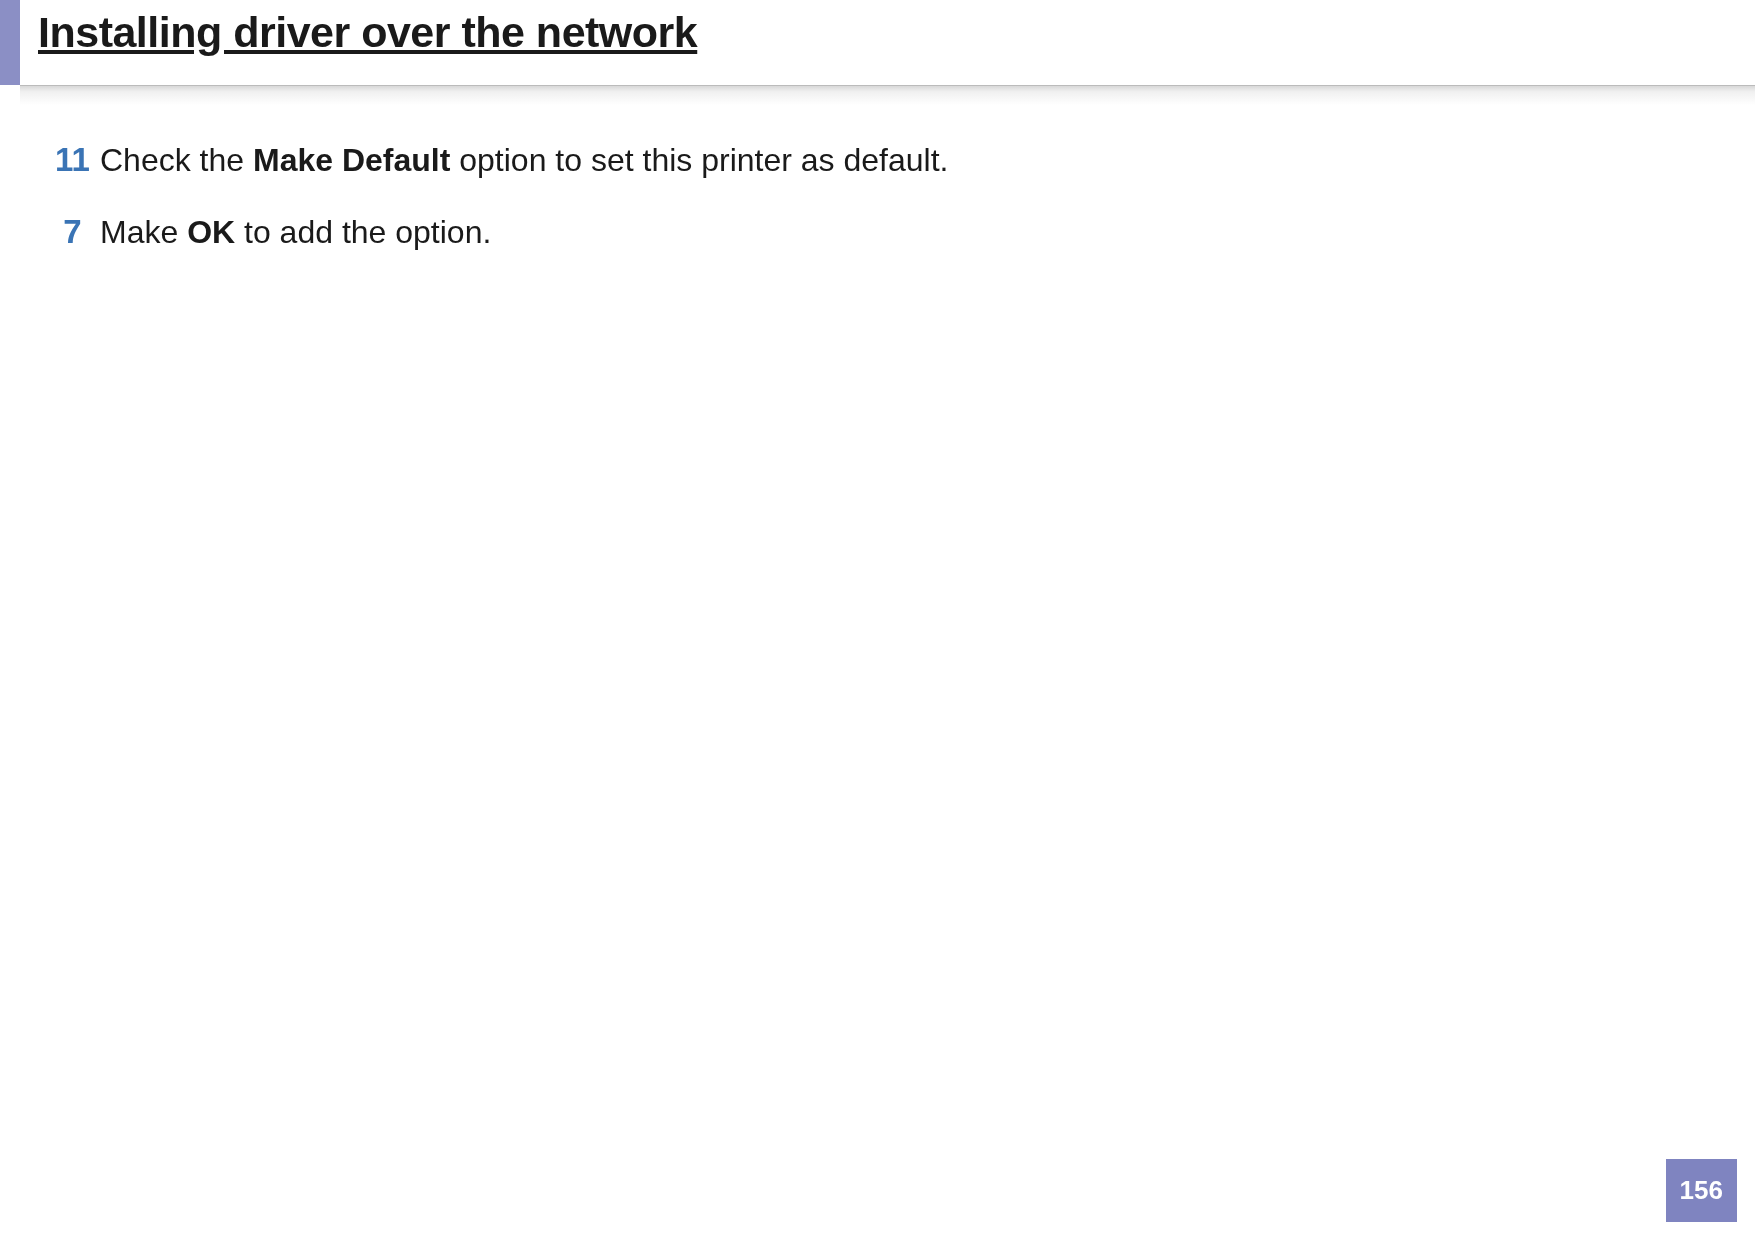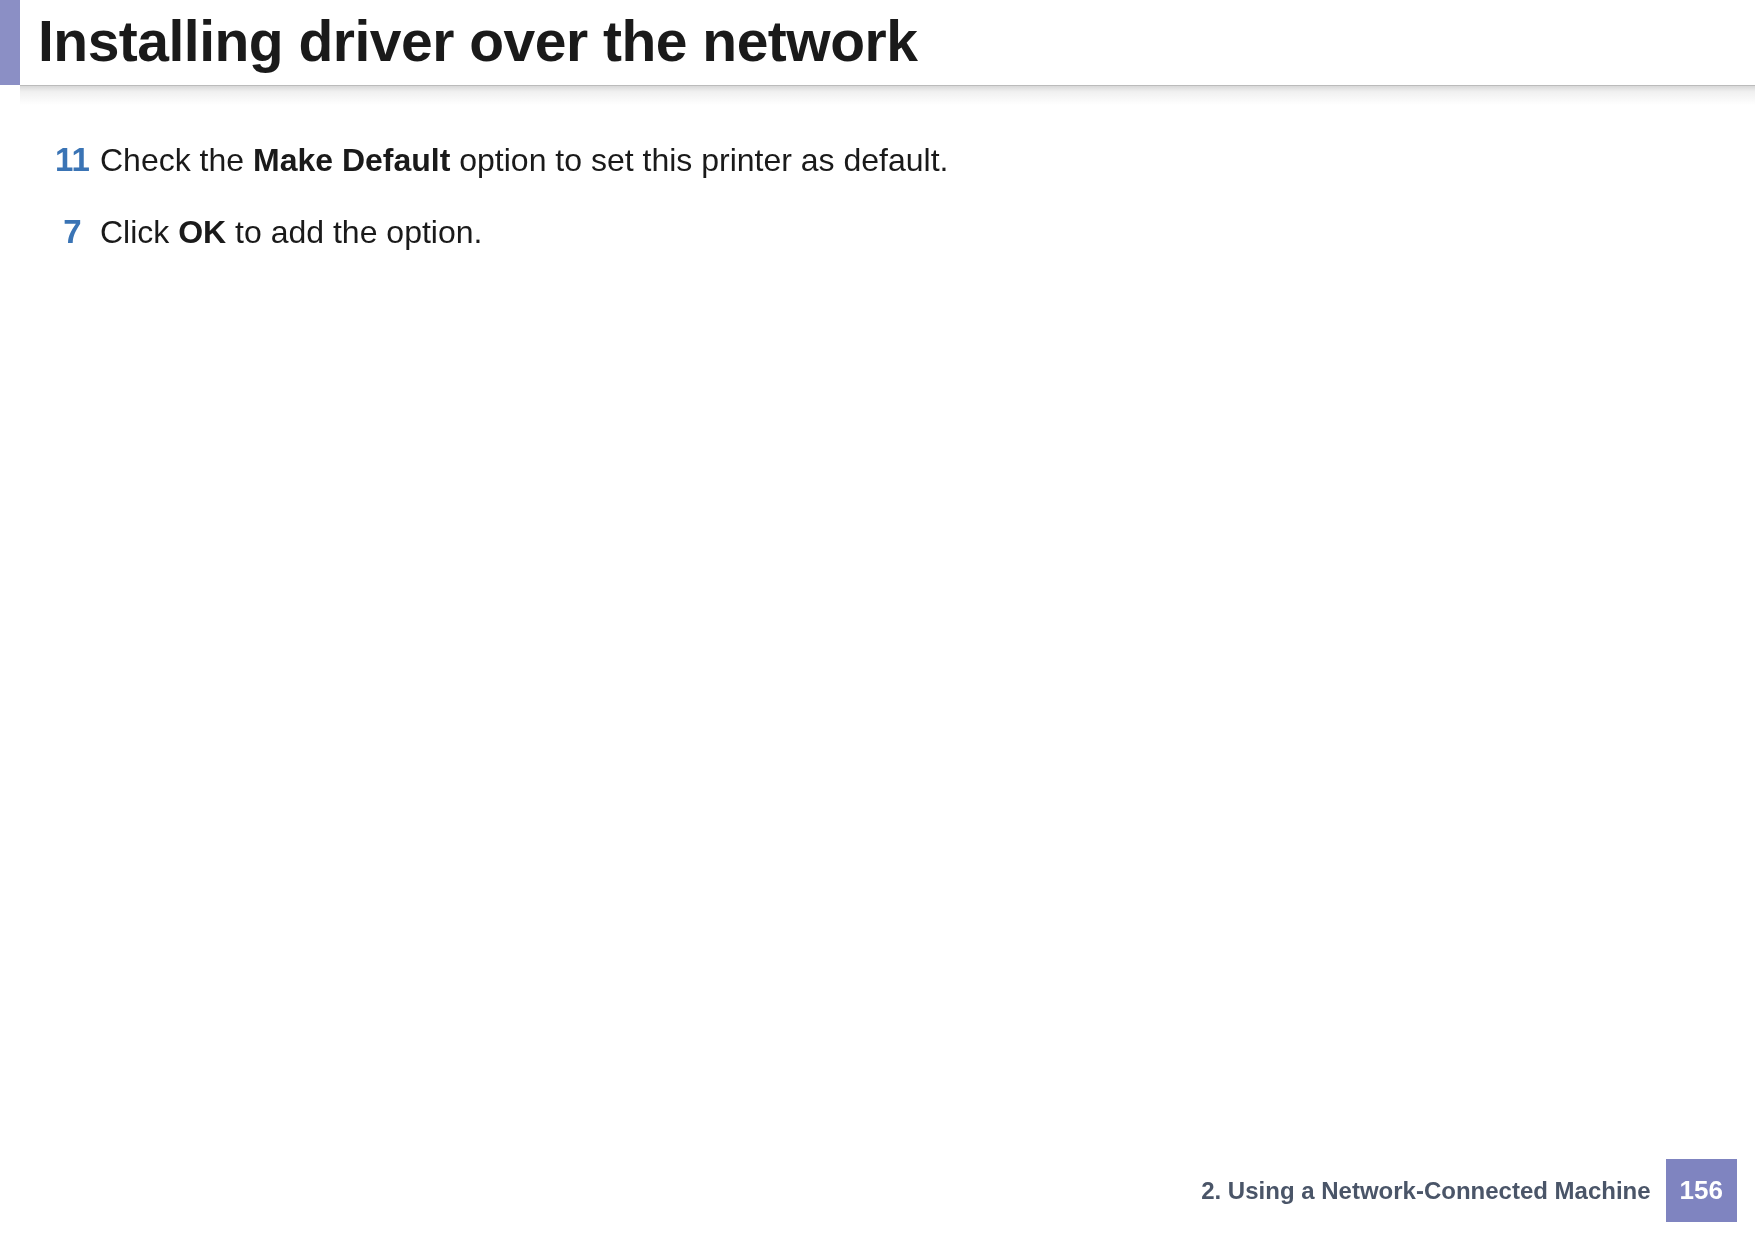--- a/index.html
+++ b/index.html
@@ -20,24 +20,25 @@
       top: 0;
       left: 0;
       width: 20px;
       height: 85px;
       background: #8b8fc5;
     }
     .page-title {
       position: absolute;
       top: 8px;
       left: 38px;
-      font-size: 57px;
+      font-size: 43px;
       font-weight: 800;
       color: #1a1a1a;
       letter-spacing: -0.5px;
+      text-decoration: underline;
     }
     .title-divider {
       position: absolute;
       top: 85px;
       left: 20px;
       right: 0;
       height: 20px;
       background: linear-gradient(to bottom, #d8d8d8 0%, #f0f0f0 30%, #ffffff 100%);
       border-top: 1px solid #bbb;
     }
@@ -103,21 +104,20 @@
 <div class="steps-container">
   <div class="step-row">
     <div class="step-number">11</div>
     <div class="step-text">
       <span>Check the </span><b>Make Default</b><span> option to set this printer as default.</span>
     </div>
   </div>
   <div class="step-row">
     <div class="step-number">7</div>
     <div class="step-text">
-      <span>Click </span><b>OK</b><span> to add the option.</span>
+      <span>Make </span><b>OK</b><span> to add the option.</span>
     </div>
   </div>
 </div>
 
 <div class="footer">
-  <div class="footer-chapter">2.  Using a Network-Connected Machine</div>
   <div class="page-number-box">156</div>
 </div>
 
 </body></html>

